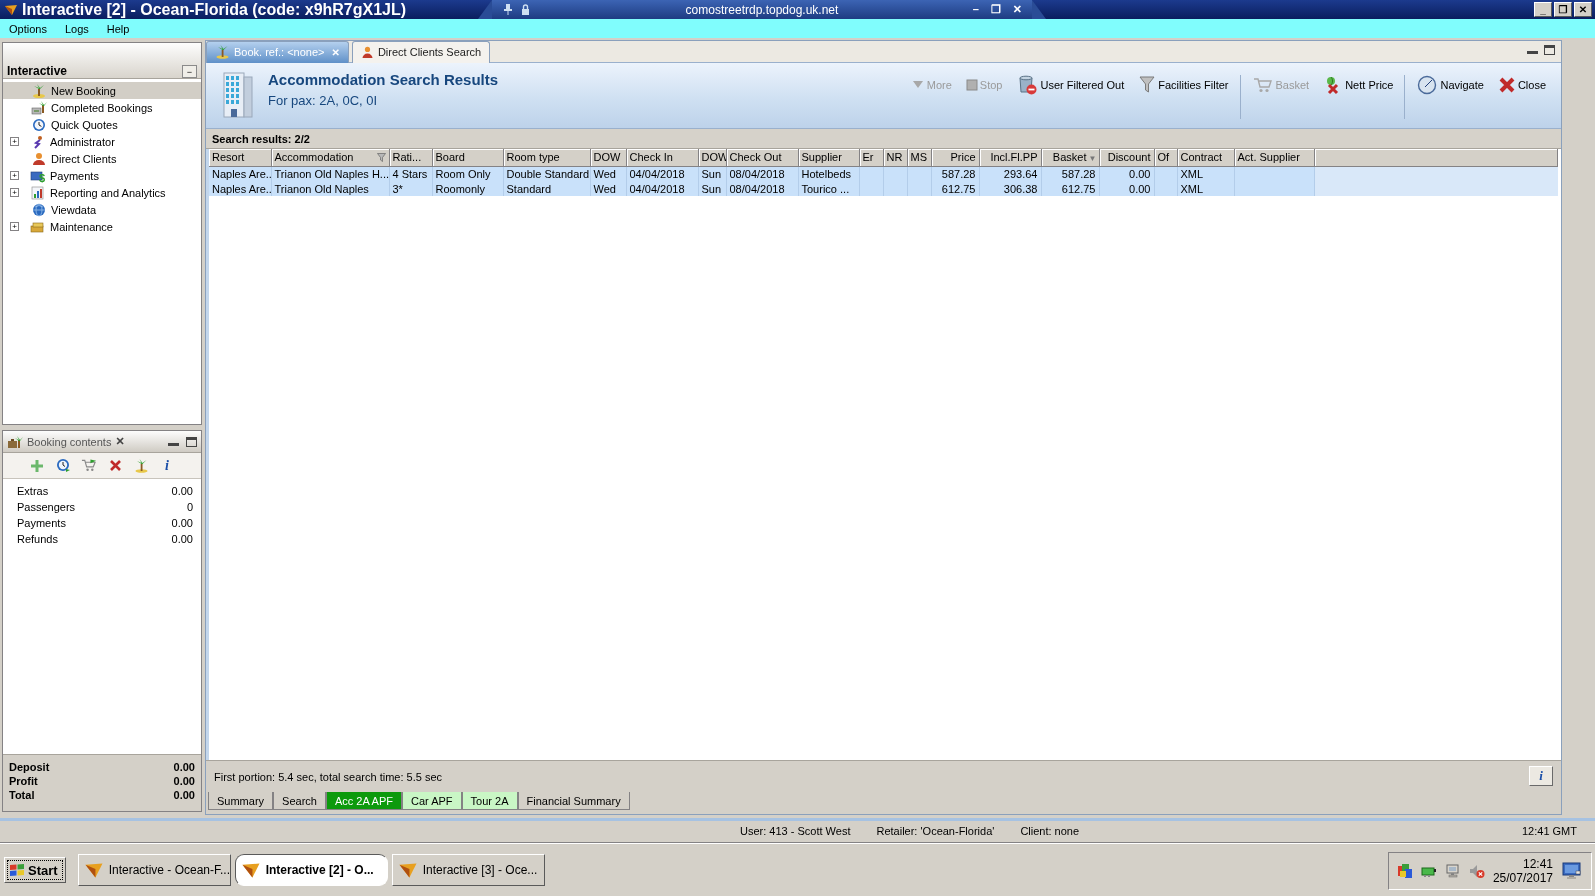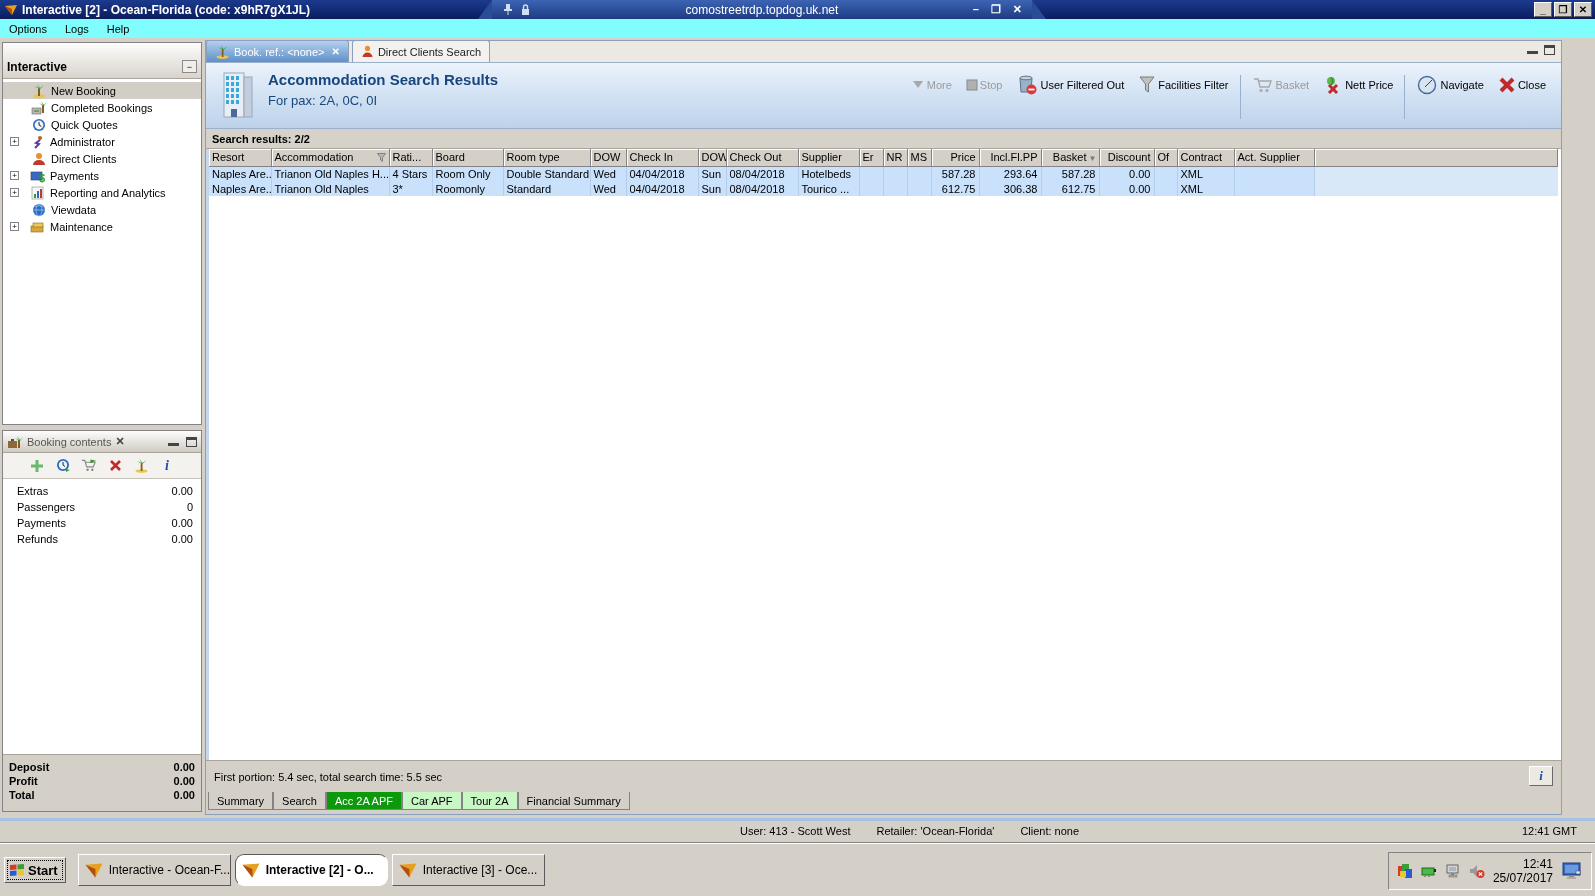--- a/index.html
+++ b/index.html
@@ -4,21 +4,21 @@
 <style>
   * { margin:0; padding:0; box-sizing:border-box; }
   html,body { width:1595px; height:896px; overflow:hidden; }
   body { font-family:"Liberation Sans", sans-serif; font-size:11px; color:#000; }
   #screen { position:relative; width:1595px; height:896px; background:#d4d0c8; overflow:hidden; }
 
   
   .titlebar { position:absolute; top:0; left:0; width:1595px; height:19px;
     background:linear-gradient(180deg,#1c3a8e,#0a1e5e); display:flex; align-items:center; }
   .titlebar .appicon { width:14px; height:12px; margin:0 4px; }
-  .titlebar .title { color:#fff; font-weight:bold; font-size:12px; white-space:nowrap; }
+  .titlebar .title { color:#fff; font-weight:bold; font-size:16px; white-space:nowrap; }
   .winbtns { position:absolute; right:3px; top:2px; display:flex; gap:2px; }
   .wbtn { width:18px; height:15px; background:#d4d0c8; border:1px solid;
     border-color:#fff #5a5a5a #5a5a5a #fff; font-size:10px; font-weight:bold;
     display:flex; align-items:center; justify-content:center; line-height:1; }
 
   .rdpbar { position:absolute; top:0; left:492px; width:540px; height:19px;
     background:linear-gradient(180deg,#3c64b4,#1e3c82); color:#fff;
     display:flex; align-items:center; }
   .rdpbar:before { content:""; position:absolute; left:-14px; top:0;
     border-bottom:19px solid #2a4c96; border-left:14px solid transparent; }
@@ -30,21 +30,21 @@
   .rdp-right span { cursor:default; }
 
   .menubar { position:absolute; top:19px; left:0; width:1595px; height:19px;
     background:#80fdfd; display:flex; align-items:center; }
   .menubar .mitem { padding:2px 9px; }
 
   
   .panel { background:#fff; border:1px solid #848284; }
   .sidebar { position:absolute; left:2px; top:42px; width:200px; height:383px; }
   .phead { height:36px; background:linear-gradient(180deg,#fdfdfd,#d8d4cc);
-    border-bottom:1px solid #a8a49c; display:flex; align-items:flex-start; padding:17px 4px; }
+    border-bottom:1px solid #a8a49c; display:flex; align-items:flex-end; padding:0 4px; }
   .phead .ptitle { font-weight:bold; font-size:12px; flex:1; }
   .flatbtn { width:15px; height:13px; border:1px solid #8a8a8a; background:#f0eee8;
     display:flex; align-items:center; justify-content:center; font-size:9px; }
   .tree { padding-top:3px; }
   .trow { height:17px; display:flex; align-items:center; }
   .trow.sel { background:#d2cec6; }
   .texp { width:9px; height:9px; border:1px solid #848284; background:#fff;
     margin-left:7px; font-size:8px; line-height:7px; text-align:center; flex:none; }
   .tsp { width:18px; flex:none; }
   .ticon { width:16px; height:14px; margin-left:10px; margin-right:4px; flex:none; }
@@ -66,21 +66,21 @@
   .bcrow .v { text-align:right; padding-right:2px; }
   .bcfill { flex:1; background:#fff; }
   .bctotals { background:#d4d0c8; border-top:1px solid #a8a49c; padding:6px 6px 8px 6px; }
   .bctot { display:flex; height:14px; font-weight:bold; }
   .bctot .l { flex:1; }
 
   
   .mainpanel { position:absolute; left:205px; top:40px; width:1357px; height:775px;
     background:#fff; border:1px solid #8aa0bc; display:flex; flex-direction:column; }
   .tabstrip { height:22px; background:#ece9e2; border-bottom:1px solid #9ab0cc;
-    display:flex; align-items:flex-end; position:relative; }
+    display:flex; align-items:center; position:relative; }
   .mtab { height:22px; display:flex; align-items:center; gap:4px; padding:0 8px;
     border:1px solid #8aa0bc; border-bottom:none; border-radius:3px 3px 0 0; }
   .mtab.active { background:linear-gradient(180deg,#b4d0ee,#5f90c8); color:#fff; }
   .mtab.inactive { background:#f4f2ee; color:#222; margin-left:3px; }
   .mtab .x { font-weight:bold; font-size:10px; margin-left:3px; }
   .striptools { position:absolute; right:6px; top:4px; display:flex; gap:6px; }
   .min-glyph { width:11px; height:9px; border-bottom:3px solid #444; }
   .max-glyph { width:11px; height:10px; border:1px solid #444; border-top:3px solid #444; }
 
   .hdrband { height:66px; background:linear-gradient(180deg,#ecf3fc 0%,#cfe0f2 55%,#bdd2ea 100%);

